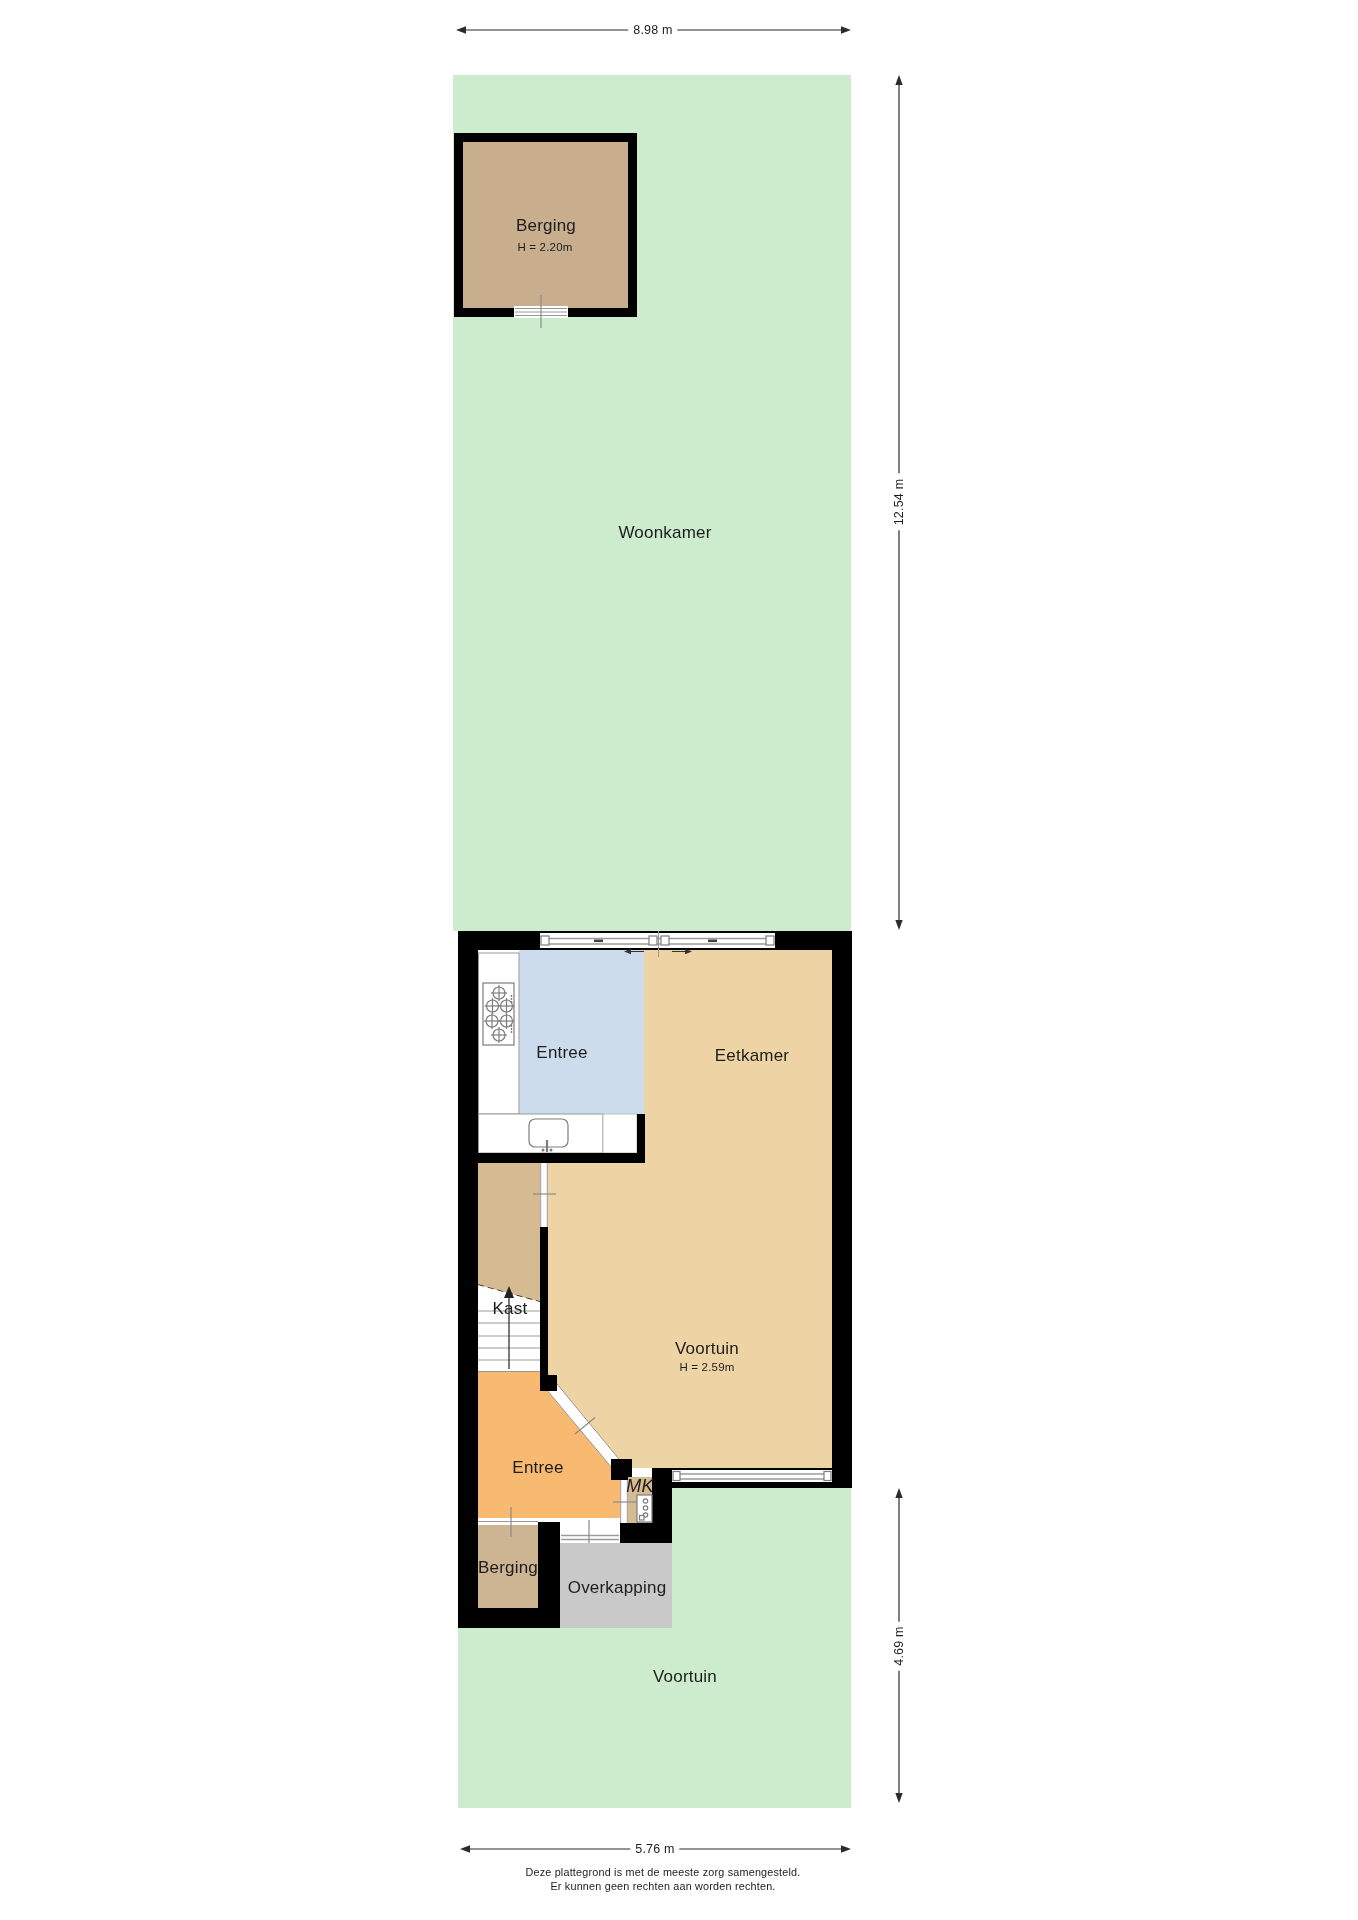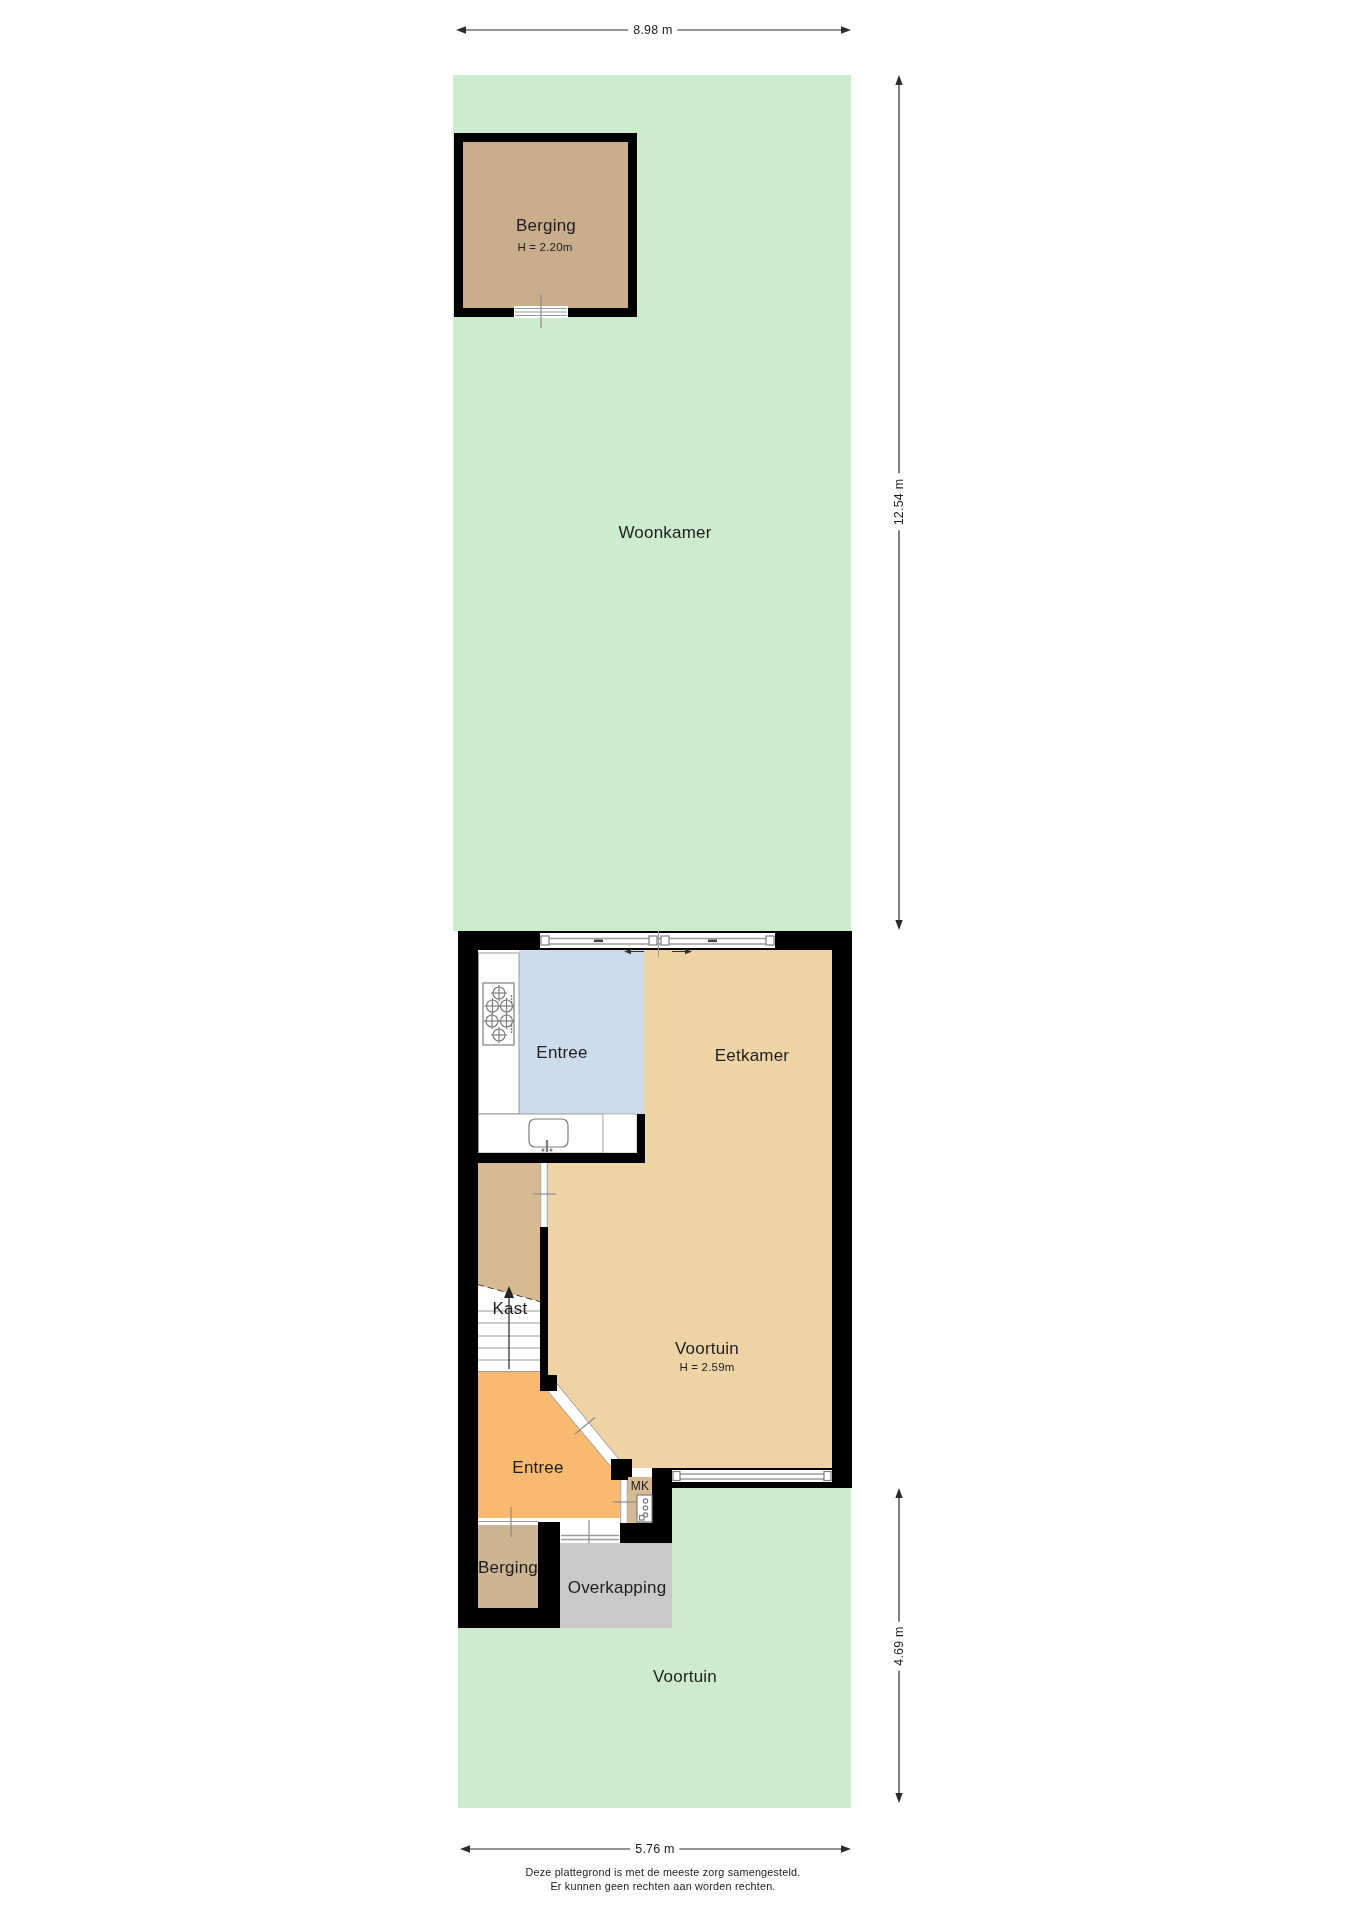--- a/index.html
+++ b/index.html
@@ -22,21 +22,21 @@
   .s-thin{stroke:#999;stroke-width:1;fill:none}
   .s-door{stroke:#8b8b8b;stroke-width:1.2;fill:none}
   .s-fix{stroke:#7d7d7d;stroke-width:1.2;fill:#fff}
   .s-dim{stroke:#2b2b2b;stroke-width:1.2;fill:none}
   .a-dim{fill:#2b2b2b;stroke:none}
   .s-dash{stroke:#1e1e1e;stroke-width:1.5;stroke-dasharray:6 4;fill:none}
   
   .lbl{position:absolute;transform:translate(-50%,-50%);font-size:17px;color:#1d1d1d;
        white-space:nowrap;letter-spacing:.2px;}
   .sub{font-size:11.5px;}
-  .mk{font-size:12px;}
+  .mk{font-size:18px;font-style:italic;}
   .dim-lbl{font-size:12.5px;background:#fff;padding:0 5px;color:#1d1d1d;}
   .rot{transform:translate(-50%,-50%) rotate(-90deg);}
   .footer-lbl{font-size:10.8px;color:#222;margin-left:7px;}
 </style>
 </head>
 <body>
 
 <div class="canvas">
 
 <svg class="plan" width="1358" height="1920" viewBox="0 0 1358 1920">

